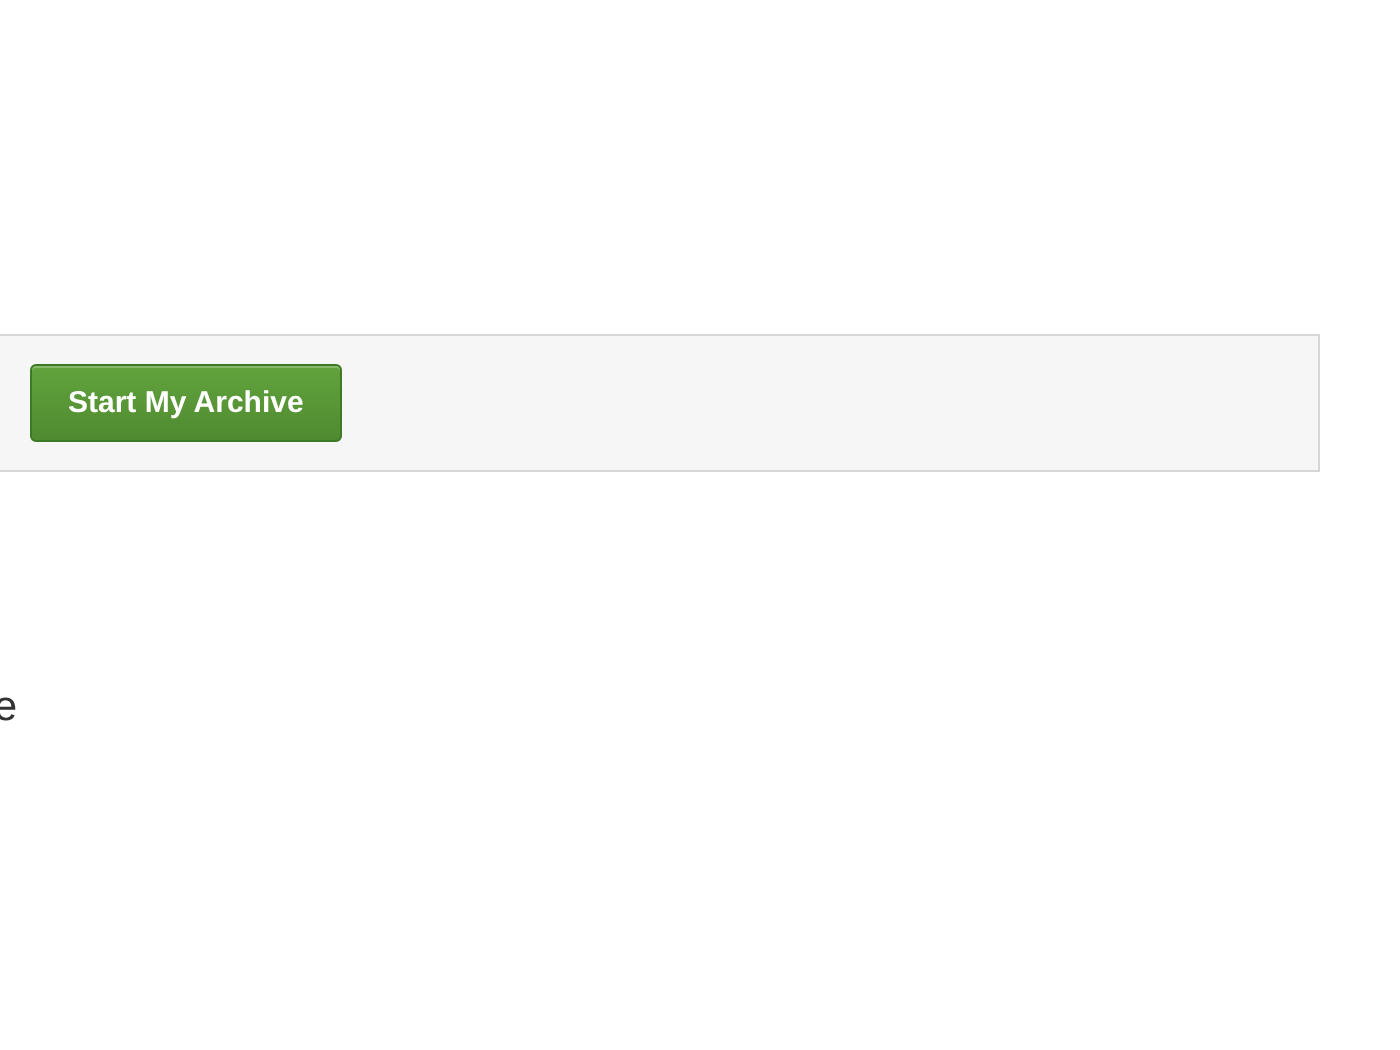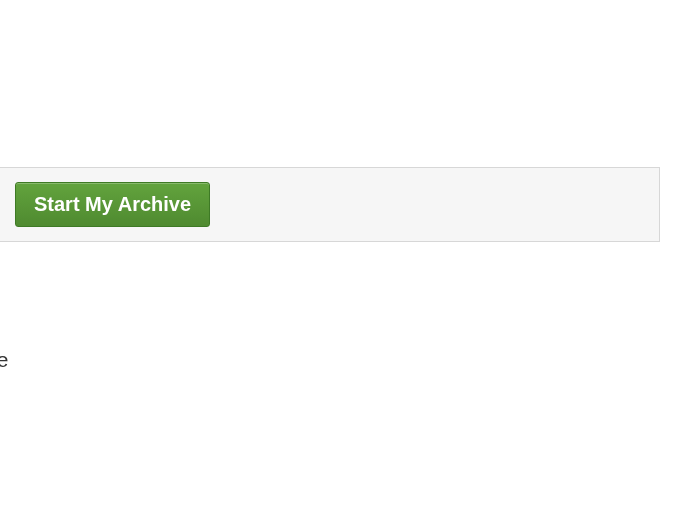--- a/index.html
+++ b/index.html
@@ -35,21 +35,21 @@
     .archive-bar {
       border: 1px solid #d7d7d7;
       background: #f6f6f6;
       padding: 14px 14px;
       width: 1000px;
     }
     .btn-green {
       display: inline-block;
       background: linear-gradient(#62a33d, #4f8a30);
       color: #fff;
-      font-size: 20px;
+      font-size: 15px;
       font-weight: 700;
       padding: 10px 18px;
       border: 1px solid #3e7a25;
       border-radius: 3px;
       box-shadow: inset 0 1px 0 rgba(255,255,255,0.25);
       cursor: pointer;
       margin-left: 340px;
     }
     .list {
       margin-top: 44px;

